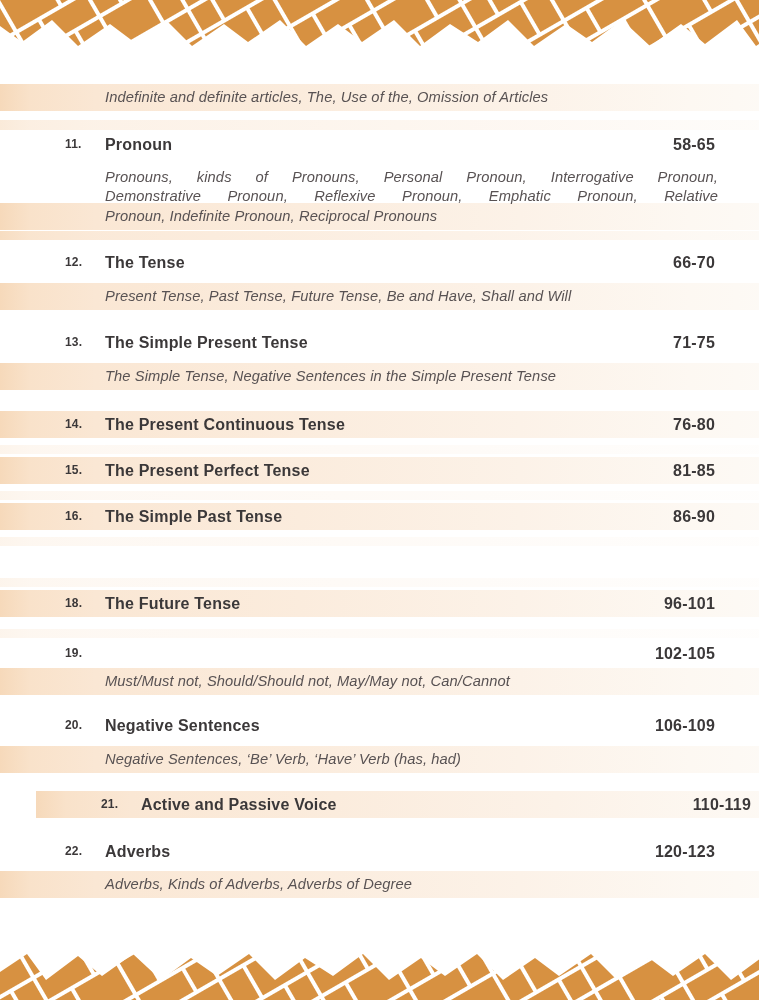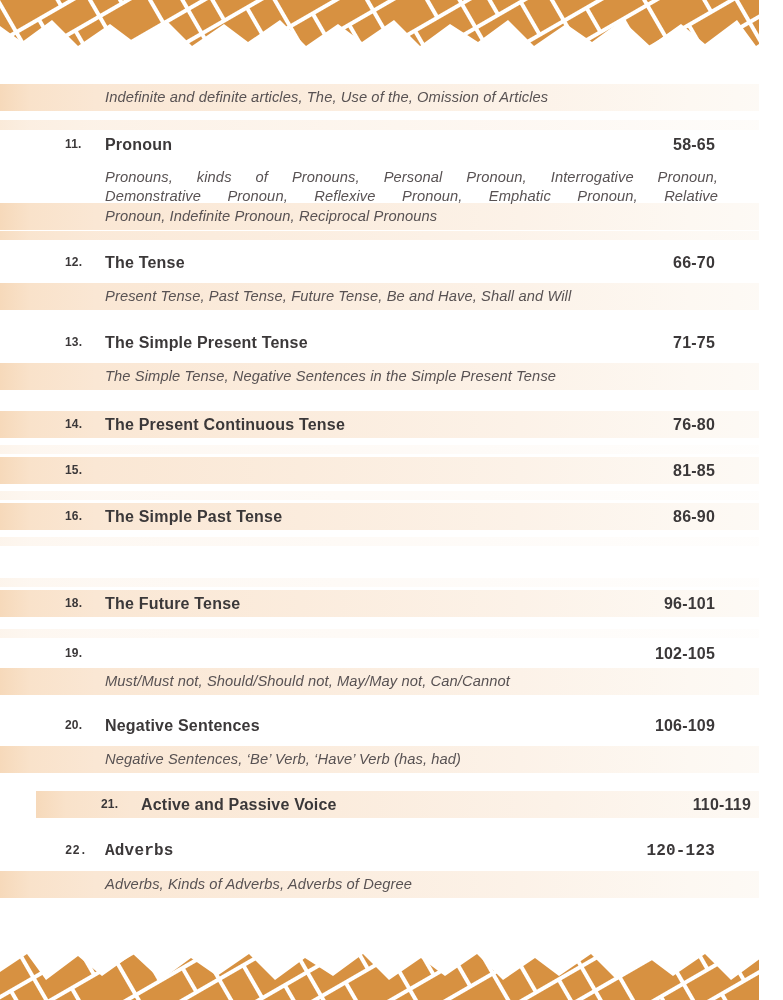--- a/index.html
+++ b/index.html
@@ -56,21 +56,21 @@
   .jline.last{text-align-last:left;}   .b-f1{top:120px;height:10px;opacity:.55;}
   .b-p11{top:203px;} .b-f2{top:231px;opacity:.9;}
   .b-f3{top:445px;}  .b-f4{top:491px;} .b-f5{top:537px;}
   .b-f6{top:578px;}  .b-f7{top:629px;}
 
   
   .r0{top:84px;}  .r1{top:131px;} .r3{top:249px;} .r4{top:283px;}
   .r5{top:329px;} .r6{top:363px;} .r7{top:411px;} .r8{top:457px;}
   .r9{top:503px;} .r10{top:549px;}.r11{top:590px;}.r12{top:640px;}
   .r13{top:668px;}.r14{top:712px;}.r15{top:746px;}.r16{top:791px;margin-left:36px;}
-  .r17{top:838px;font-family:Liberation Mono, monospace;}.r18{top:871px;}
+  .r17{top:838px;}.r18{top:871px;}
 </style>
 </head>
 <body>
 
 <div class="page">
 
   <svg class="border-svg border-top" width="783" height="48" viewBox="0 0 783 48">
     <defs>
       <pattern id="bw" width="80" height="66" patternUnits="userSpaceOnUse" patternTransform="rotate(-30)">
         <rect x="0" y="0" width="48" height="34" fill="#D79141"></rect>
@@ -126,20 +126,21 @@
   <div class="row striped r6 desc">The Simple Tense, Negative Sentences in the Simple Present Tense</div>
 
   <div class="row striped r7">
     <span class="num">14.</span>
     <span class="title">The Present Continuous Tense</span>
     <span class="pages">76-80</span>
   </div>
 
   <div class="row striped r8">
     <span class="num">15.</span>
+    <span class="title">The Present Perfect Tense</span>
     <span class="pages">81-85</span>
   </div>
 
   <div class="row striped r9">
     <span class="num">16.</span>
     <span class="title">The Simple Past Tense</span>
     <span class="pages">86-90</span>
   </div>
 
 

